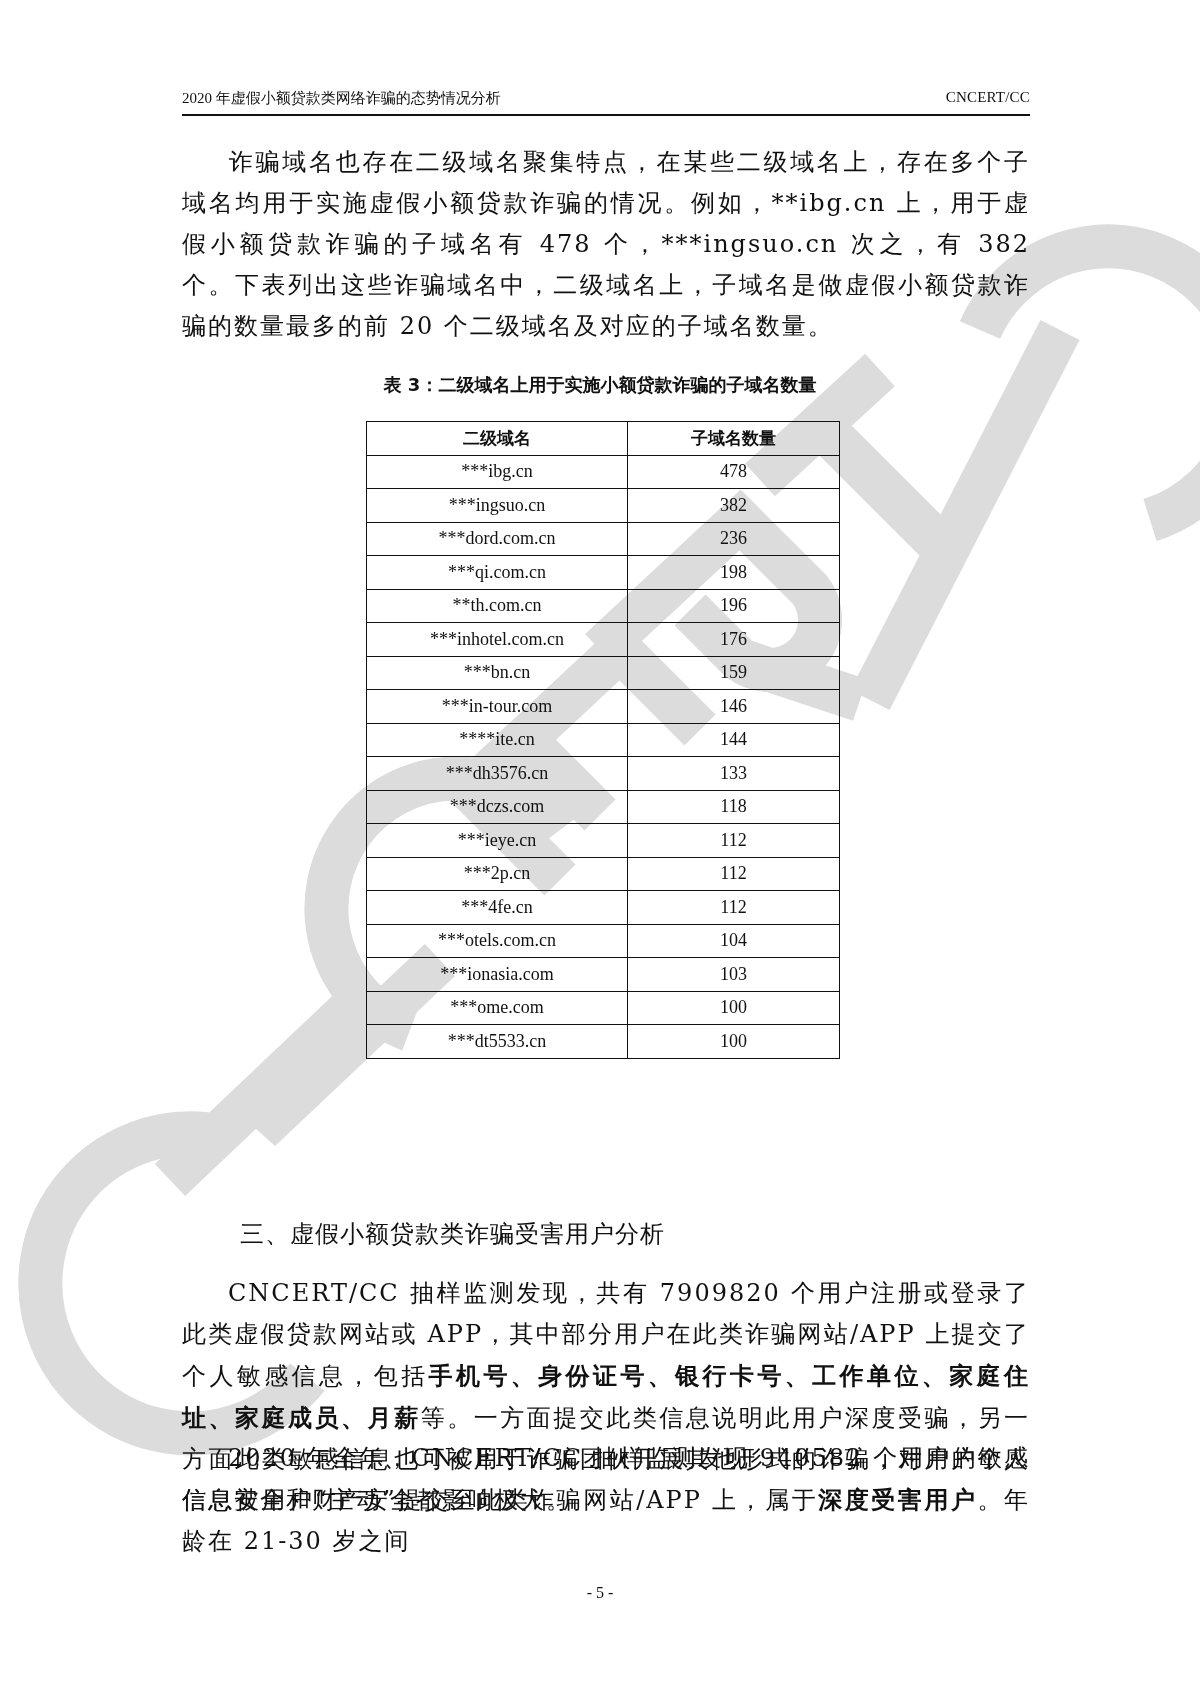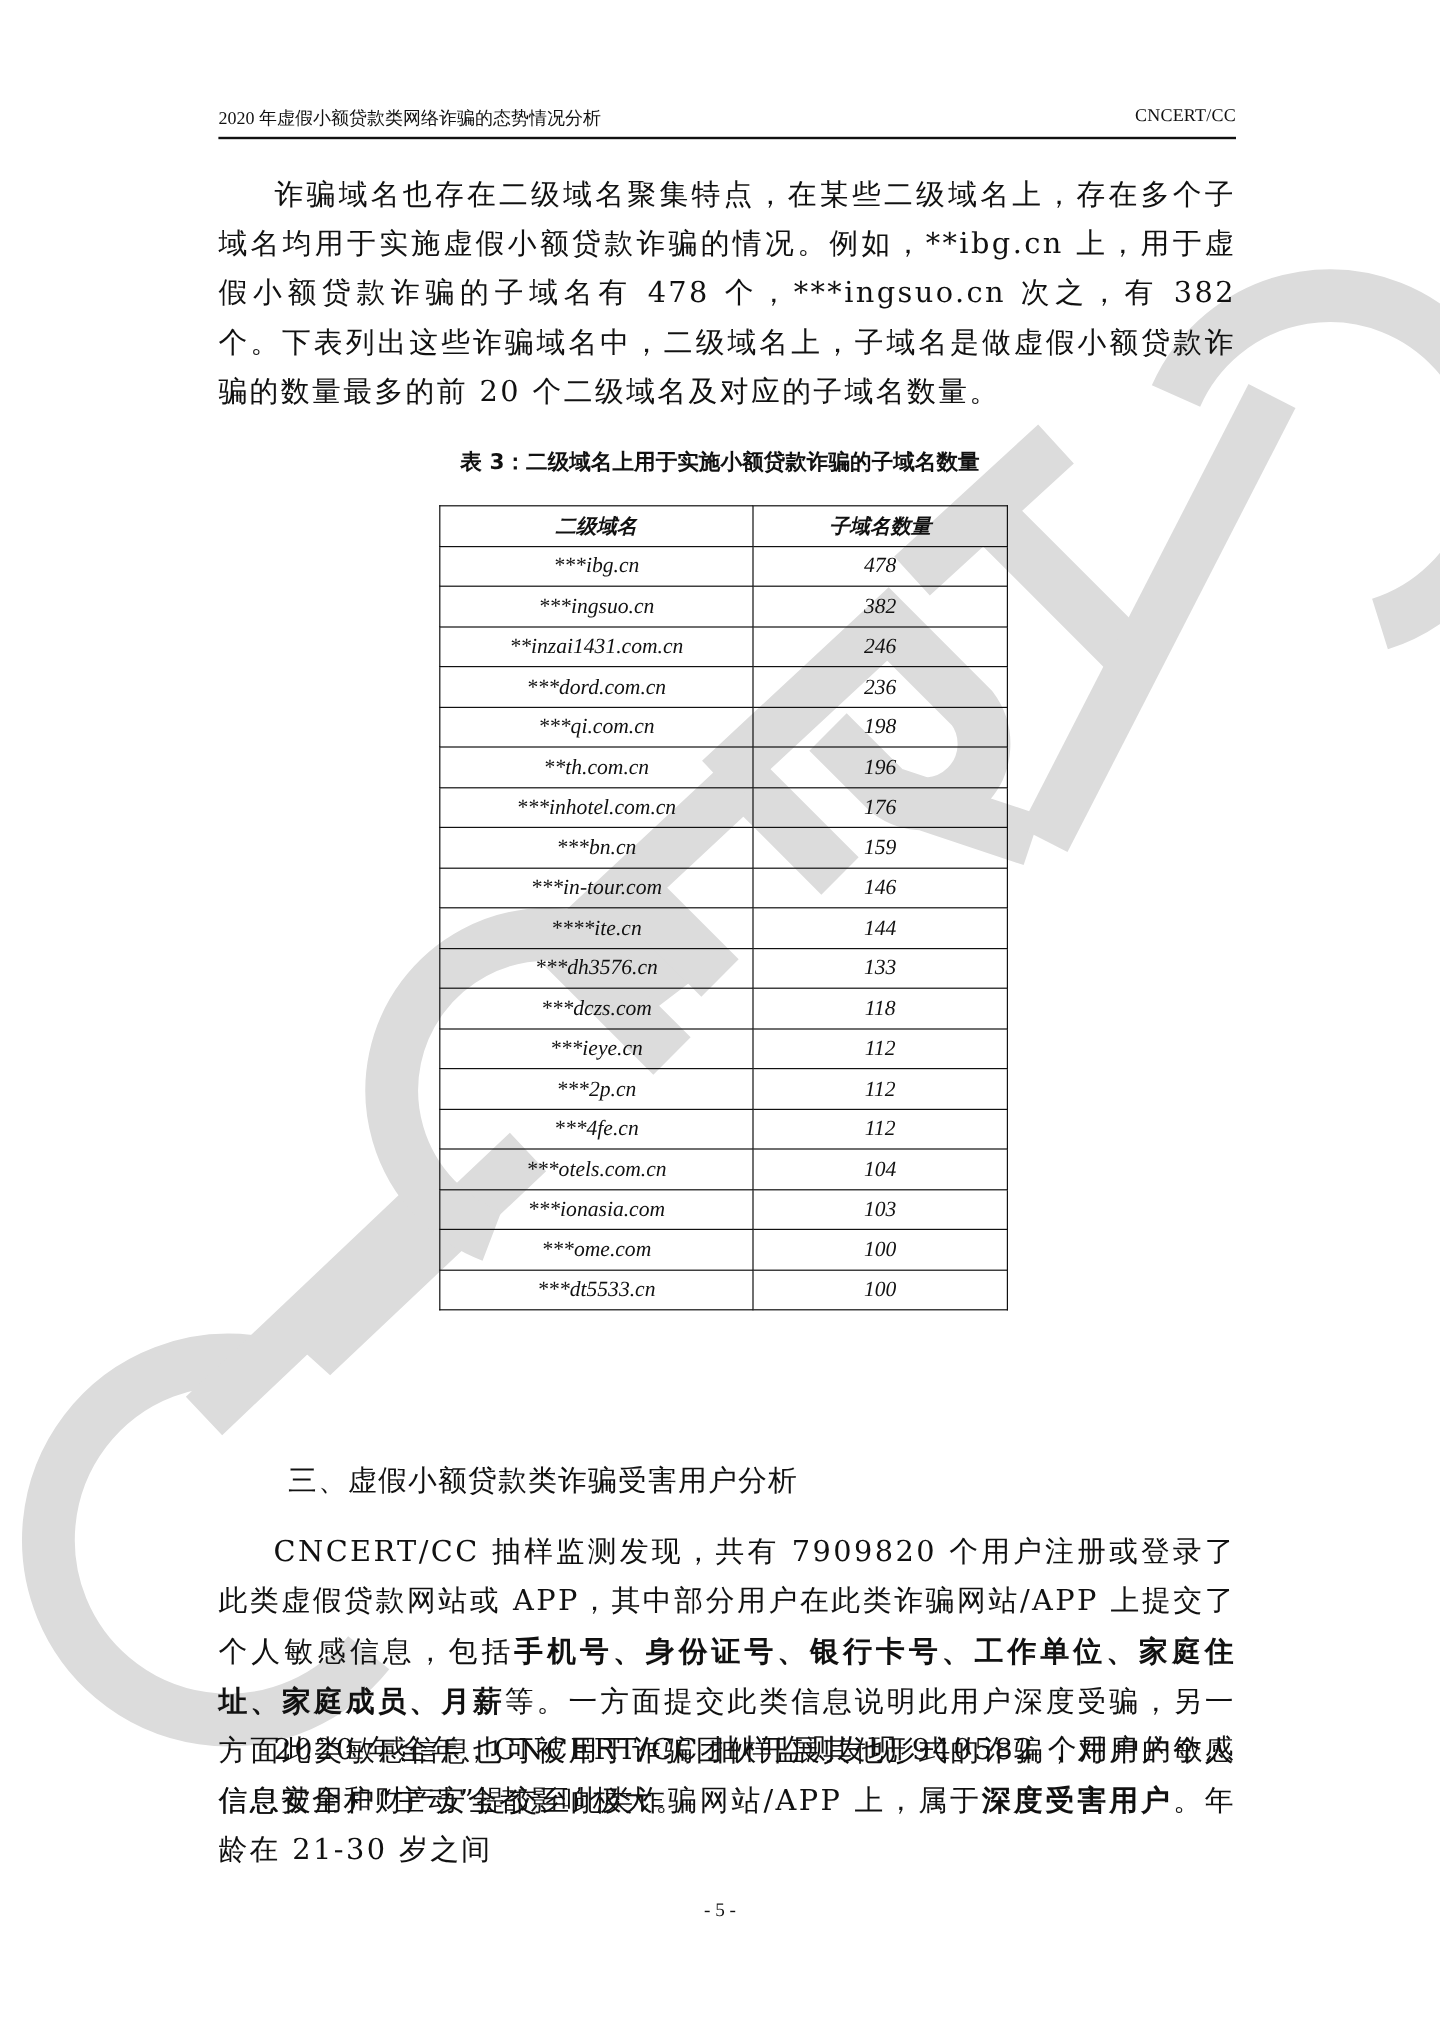--- a/index.html
+++ b/index.html
@@ -79,21 +79,20 @@
     }
     table.domain-table {
       position: absolute;
       left: 366px;
       top: 421px;
       width: 474px;
       border-collapse: collapse;
       font-family: "Liberation Serif", "DejaVu Serif", serif;
       font-size: 18px;
       background: transparent;
-      font-style: italic;
     }
     table.domain-table th,
     table.domain-table td {
       border: 1.5px solid #111;
       height: 32.5px;
       padding: 0;
       text-align: center;
     }
     table.domain-table th {
       font-family: "DejaVu Sans", "Liberation Sans", sans-serif;
@@ -169,24 +168,20 @@
     <tbody>
       <tr>
           <td>***ibg.cn</td>
           <td>478</td>
         </tr>
       <tr>
           <td>***ingsuo.cn</td>
           <td>382</td>
         </tr>
       <tr>
-          <td>**inzai1431.com.cn</td>
-          <td>246</td>
-        </tr>
-      <tr>
           <td>***dord.com.cn</td>
           <td>236</td>
         </tr>
       <tr>
           <td>***qi.com.cn</td>
           <td>198</td>
         </tr>
       <tr>
           <td>**th.com.cn</td>
           <td>196</td>

